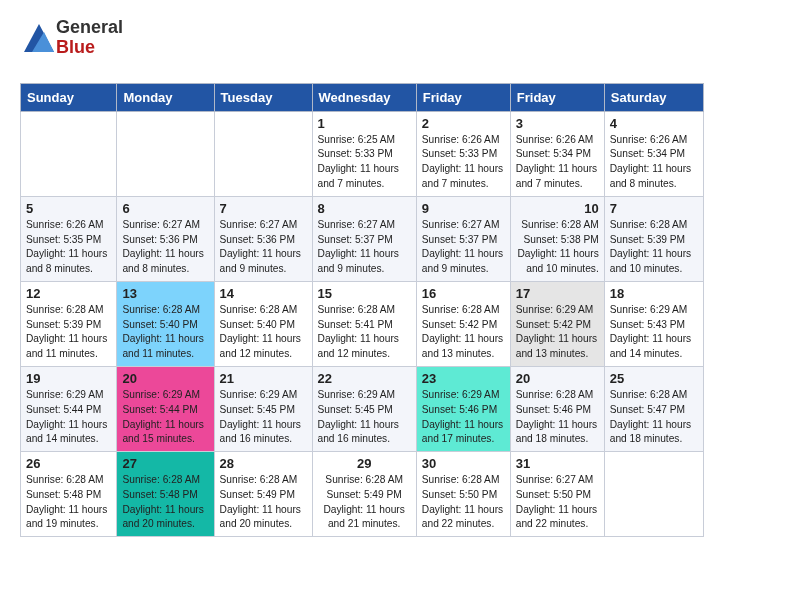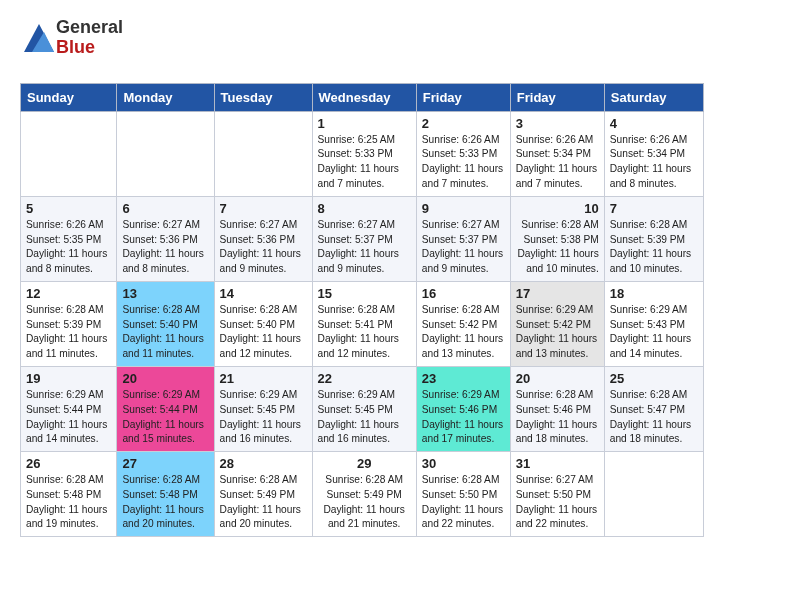--- a/index.html
+++ b/index.html
@@ -328,21 +328,21 @@
             </td>
           </tr>
           <tr>
             <td style="background: rgb(255, 255, 255);">
               <span class="day-num">26</span>
               <div class="day-info" style="white-space: pre-line;">Sunrise: 6:28 AM
 Sunset: 5:48 PM
 Daylight: 11 hours
 and 19 minutes.</div>
             </td>
-            <td style="background: #7dd3fc; margin-left: 23px;">
+            <td style="background: #14b8a6; margin-left: 23px;">
               <span class="day-num">27</span>
               <div class="day-info" style="white-space: pre-line;">Sunrise: 6:28 AM
 Sunset: 5:48 PM
 Daylight: 11 hours
 and 20 minutes.</div>
             </td>
             <td style="background: rgb(255, 255, 255);">
               <span class="day-num">28</span>
               <div class="day-info" style="white-space: pre-line;">Sunrise: 6:28 AM
 Sunset: 5:49 PM

